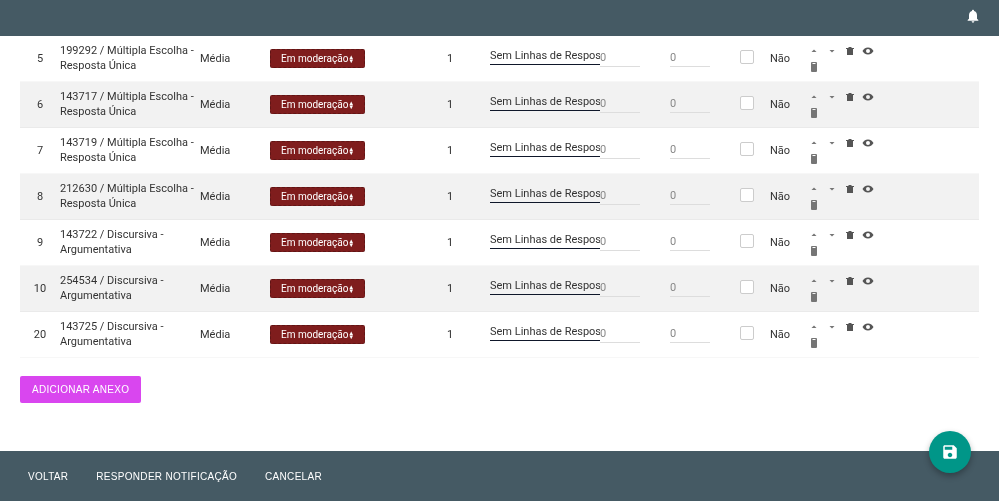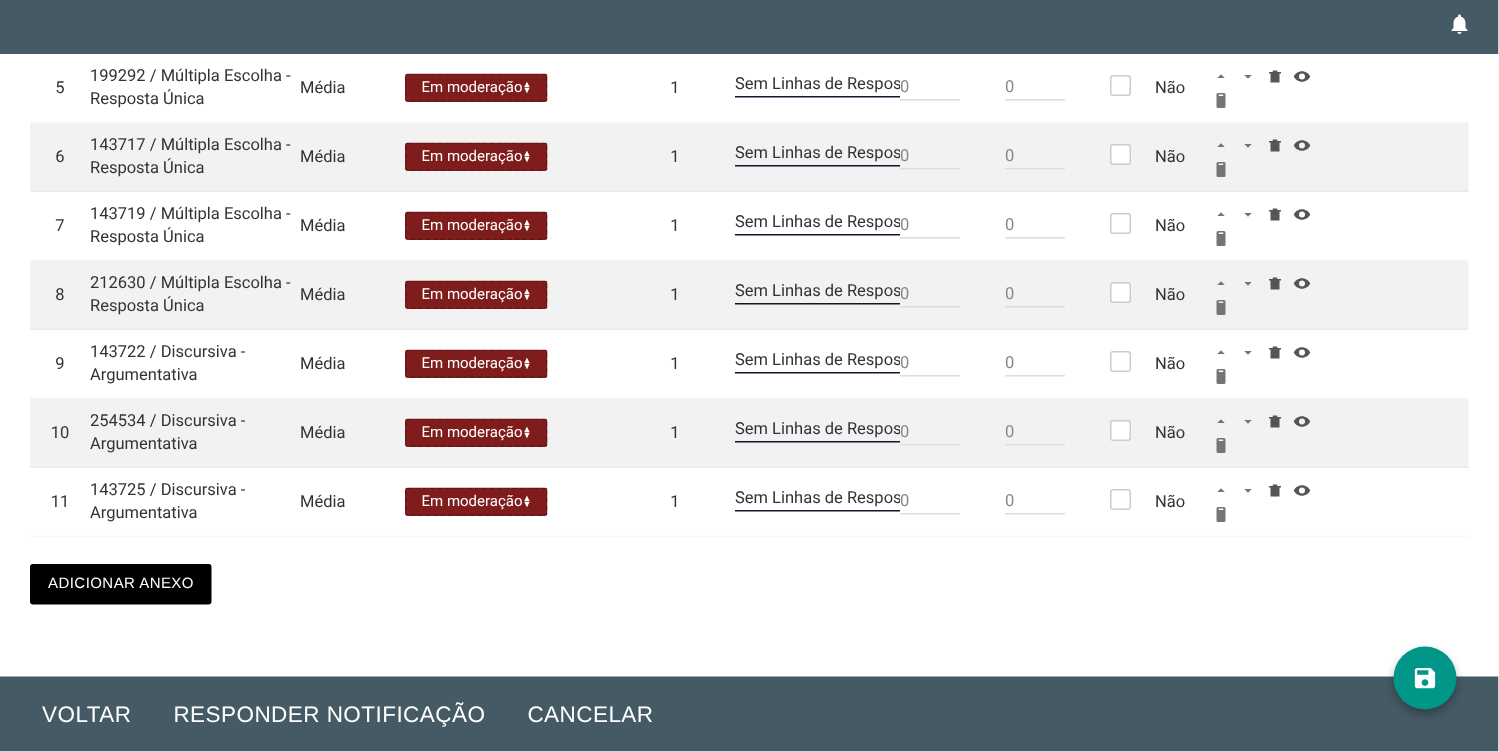--- a/index.html
+++ b/index.html
@@ -85,21 +85,21 @@
     width: 14px;
     height: 14px;
     border: 1px solid #ccc;
     background: #fff;
     border-radius: 2px;
     display:inline-block;
   }
   .icon-sm { width: 12px; height: 12px; fill: #757575; }
   .icon-dark { fill: #555; }
   .add-btn {
-    background: #000000;
+    background: #d946ef;
     color: #fff;
     border: none;
     font-size: 10px;
     padding: 8px 12px;
     border-radius: 2px;
     margin: 18px 0 0 0;
     letter-spacing: 0.3px;
     cursor: pointer;
   }
   .bottom-bar {
@@ -111,21 +111,21 @@
     height: 50px;
     display: flex;
     align-items: center;
     padding-left: 28px;
     gap: 28px;
   }
   .bottom-bar button {
     background: none;
     border: none;
     color: #fff;
-    font-size: 15px;
+    font-size: 10px;
     letter-spacing: 0.3px;
     cursor: pointer;
     text-align: right;
   }
   .fab {
     position: absolute;
     right: 28px;
     bottom: 28px;
     width: 42px;
     height: 42px;
@@ -429,21 +429,21 @@
             </svg>
           </span>
       <span class="act-btn">
             <svg class="icon-sm" viewBox="0 0 24 24">
               <use href="#i-clip"></use>
             </svg>
           </span>
     </div>
   </div>
       <div class="row">
-    <div class="cell-num">11</div>
+    <div class="cell-num">20</div>
     <div class="cell-desc">143725 / Discursiva - Argumentativa</div>
     <div class="cell-media">Média</div>
     <div class="cell-mod">
       <span class="mod-pill">
         <span>Em moderação</span>
         <span class="sorter">
               <span>▲</span>
               <span>▼</span>
             </span>
       </span>

